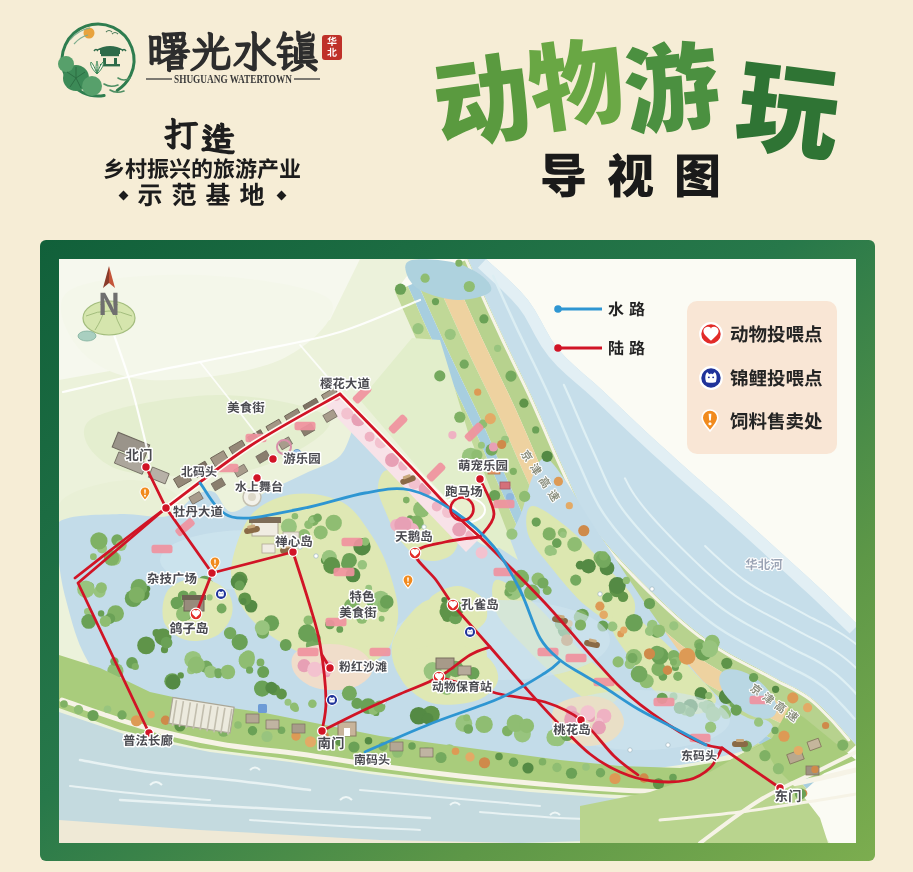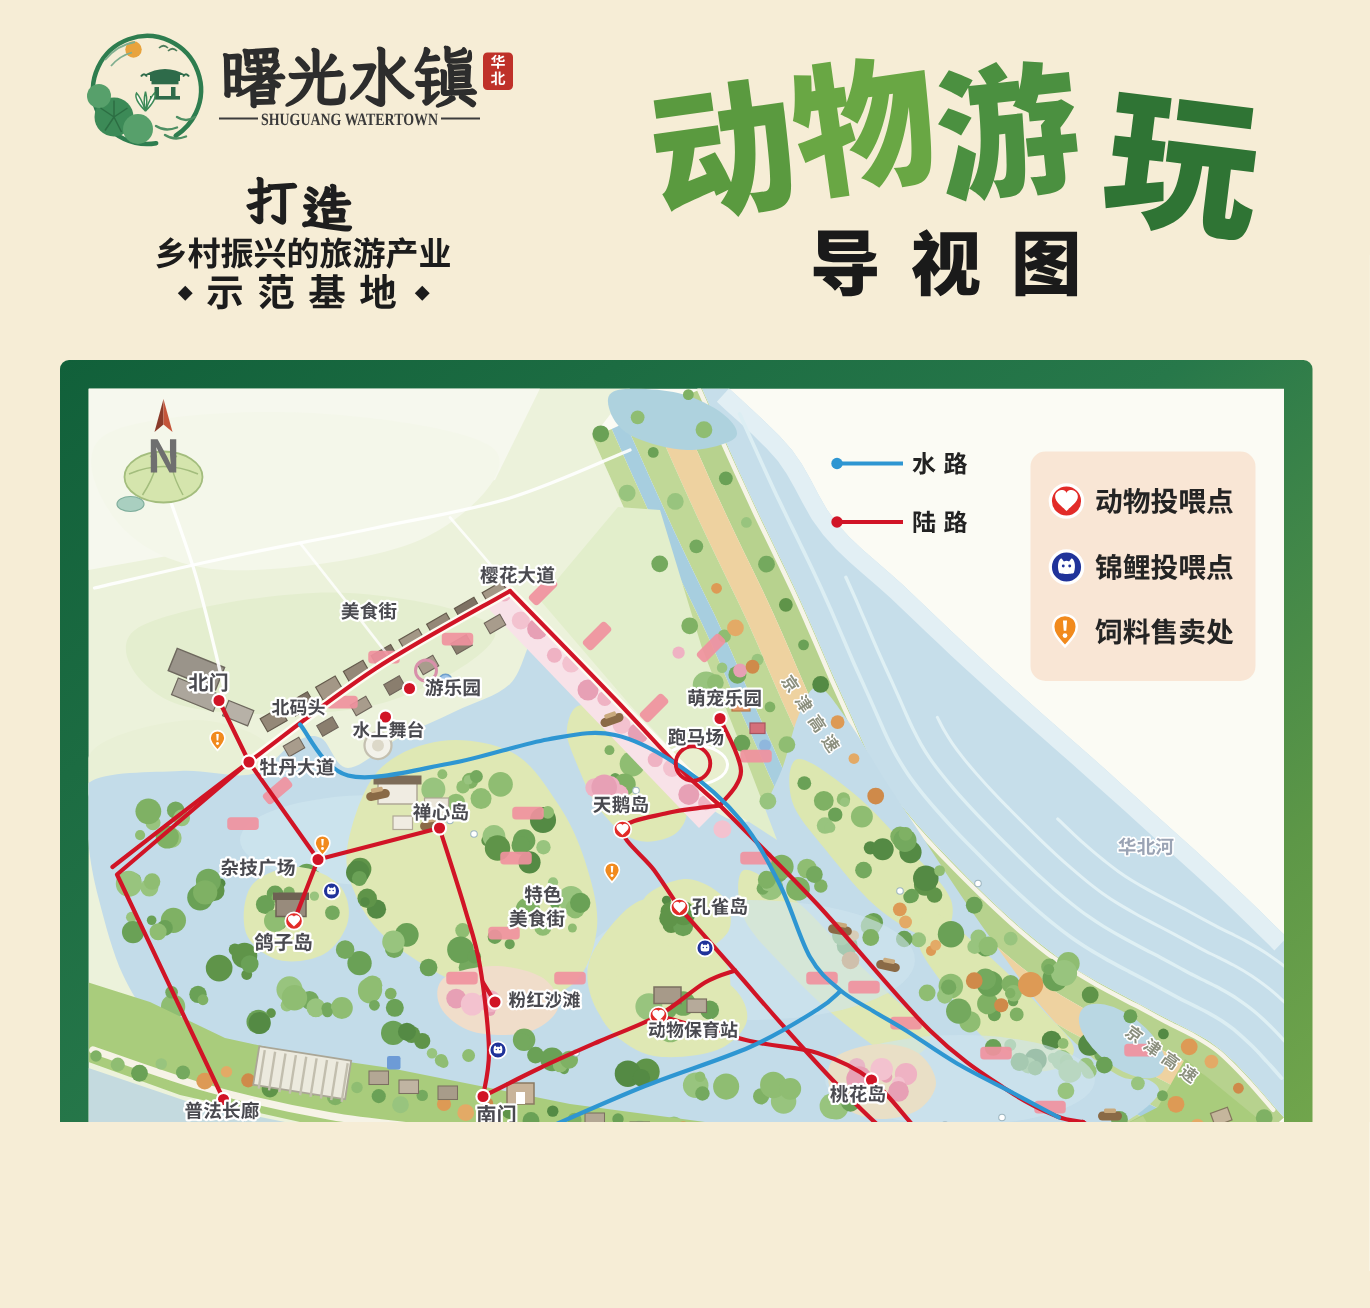--- a/index.html
+++ b/index.html
@@ -1,14 +1,14 @@
 <!DOCTYPE html>
 <html><head><meta charset="utf-8"><style>
 html,body{margin:0;padding:0;background:#f6edd6;font-family:"Liberation Sans",sans-serif;}
-#page{position:relative;width:913px;height:748px;overflow:hidden;}
+#page{position:relative;width:913px;height:872px;overflow:hidden;}
 </style></head><body>
 <div id="page">
 <svg width="913" height="872" viewBox="0 0 913 872" xmlns="http://www.w3.org/2000/svg">
 <defs>
         <path id="g_sans_6a31" d="M347 820V478H423V738H554V478H631V820ZM653 818V477H729V736H860V477H938V818ZM454 708C452 532 443 450 359 396C333 437 280 518 257 547V552H329V663H257V850H152V663H35V552H146C122 432 74 291 19 212C37 180 63 125 74 90C103 137 129 203 152 276V-89H257V397C275 360 291 322 301 296L349 351C359 337 369 322 374 310C433 340 470 377 492 430C526 403 564 370 585 348L547 355C538 330 527 304 514 278H330V188H467C446 150 423 115 403 86C445 74 492 60 539 44C479 27 401 15 299 5C317 -18 340 -61 346 -89C499 -71 607 -44 684 -7C755 -34 819 -60 863 -82L952 -5C907 16 849 39 785 62C821 98 844 139 861 188H970V278H633L656 334L586 347L641 399C615 423 564 462 527 489L507 472C523 532 527 609 528 708ZM667 102 557 134 588 188H735C720 155 700 126 667 102ZM761 710C759 505 749 428 625 375C643 359 666 329 674 310C733 337 770 370 794 417C832 380 875 334 896 305L959 350C934 383 882 435 841 471L808 449C830 511 834 595 835 710Z"></path>
         <path id="g_sans_82b1" d="M844 497C787 454 715 409 637 366V549H514V303C462 278 410 255 358 234C374 210 397 170 405 142L514 187V93C514 -34 546 -72 670 -72C694 -72 794 -72 820 -72C928 -72 961 -22 975 142C941 149 889 170 862 191C857 67 850 43 810 43C787 43 705 43 685 43C643 43 637 50 637 93V241C742 291 843 344 928 399ZM289 565C234 449 137 334 35 264C63 245 112 203 133 180C156 199 180 220 203 244V-89H327V393C357 436 385 482 408 528ZM608 850V764H399V850H277V764H55V649H277V574H399V649H608V572H731V649H945V764H731V850Z"></path>
         <path id="g_sans_5927" d="M432 849C431 767 432 674 422 580H56V456H402C362 283 267 118 37 15C72 -11 108 -54 127 -86C340 16 448 172 503 340C581 145 697 -2 879 -86C898 -52 938 1 968 27C780 103 659 261 592 456H946V580H551C561 674 562 766 563 849Z"></path>
         <path id="g_sans_9053" d="M45 753C95 701 158 628 183 581L282 648C253 695 188 764 137 813ZM491 359H762V305H491ZM491 228H762V173H491ZM491 489H762V435H491ZM378 574V88H880V574H653L682 633H953V730H791L852 818L737 850C722 814 696 766 672 730H515L566 752C554 782 524 826 500 858L399 816C416 790 436 757 450 730H312V633H554L540 574ZM279 491H45V380H164V106C120 86 71 51 25 8L97 -93C143 -36 194 23 229 23C254 23 287 -5 334 -29C408 -65 496 -77 616 -77C713 -77 875 -71 941 -67C943 -35 960 19 973 49C876 35 722 27 620 27C512 27 420 34 353 67C321 83 299 97 279 108Z"></path>
         <path id="g_sans_7f8e" d="M661 857C644 817 615 764 589 726H368L398 739C385 773 354 822 323 857L216 815C237 789 258 755 272 726H93V621H436V570H139V469H436V416H50V312H420L412 260H80V153H368C320 88 225 46 29 20C52 -6 80 -56 89 -88C337 -47 448 25 501 132C581 3 703 -63 905 -90C920 -56 951 -5 977 22C809 35 693 75 622 153H938V260H539L547 312H960V416H560V469H868V570H560V621H907V726H723C745 755 768 789 790 824Z"></path>
         <path id="g_sans_98df" d="M674 344V289H323V344ZM674 431H323V482H674ZM746 196C716 176 685 156 655 139C613 160 571 179 532 196ZM207 -85C236 -70 281 -60 551 -16C549 7 547 47 549 78C656 22 764 -42 825 -90L910 -8C871 21 816 54 756 86C805 114 858 146 904 177L817 249L795 231V518C834 502 874 489 915 478C932 509 966 557 992 582C826 615 666 690 571 782L594 811L487 862C392 726 207 621 28 563C56 536 86 496 103 467C137 480 170 494 203 509V79C203 40 186 23 167 15C184 -7 202 -57 207 -85ZM415 631 445 575H326C390 614 450 659 502 709C553 658 613 613 679 575H569C556 601 536 635 520 660ZM432 135C465 120 500 103 535 85L323 55V196H498Z"></path>

